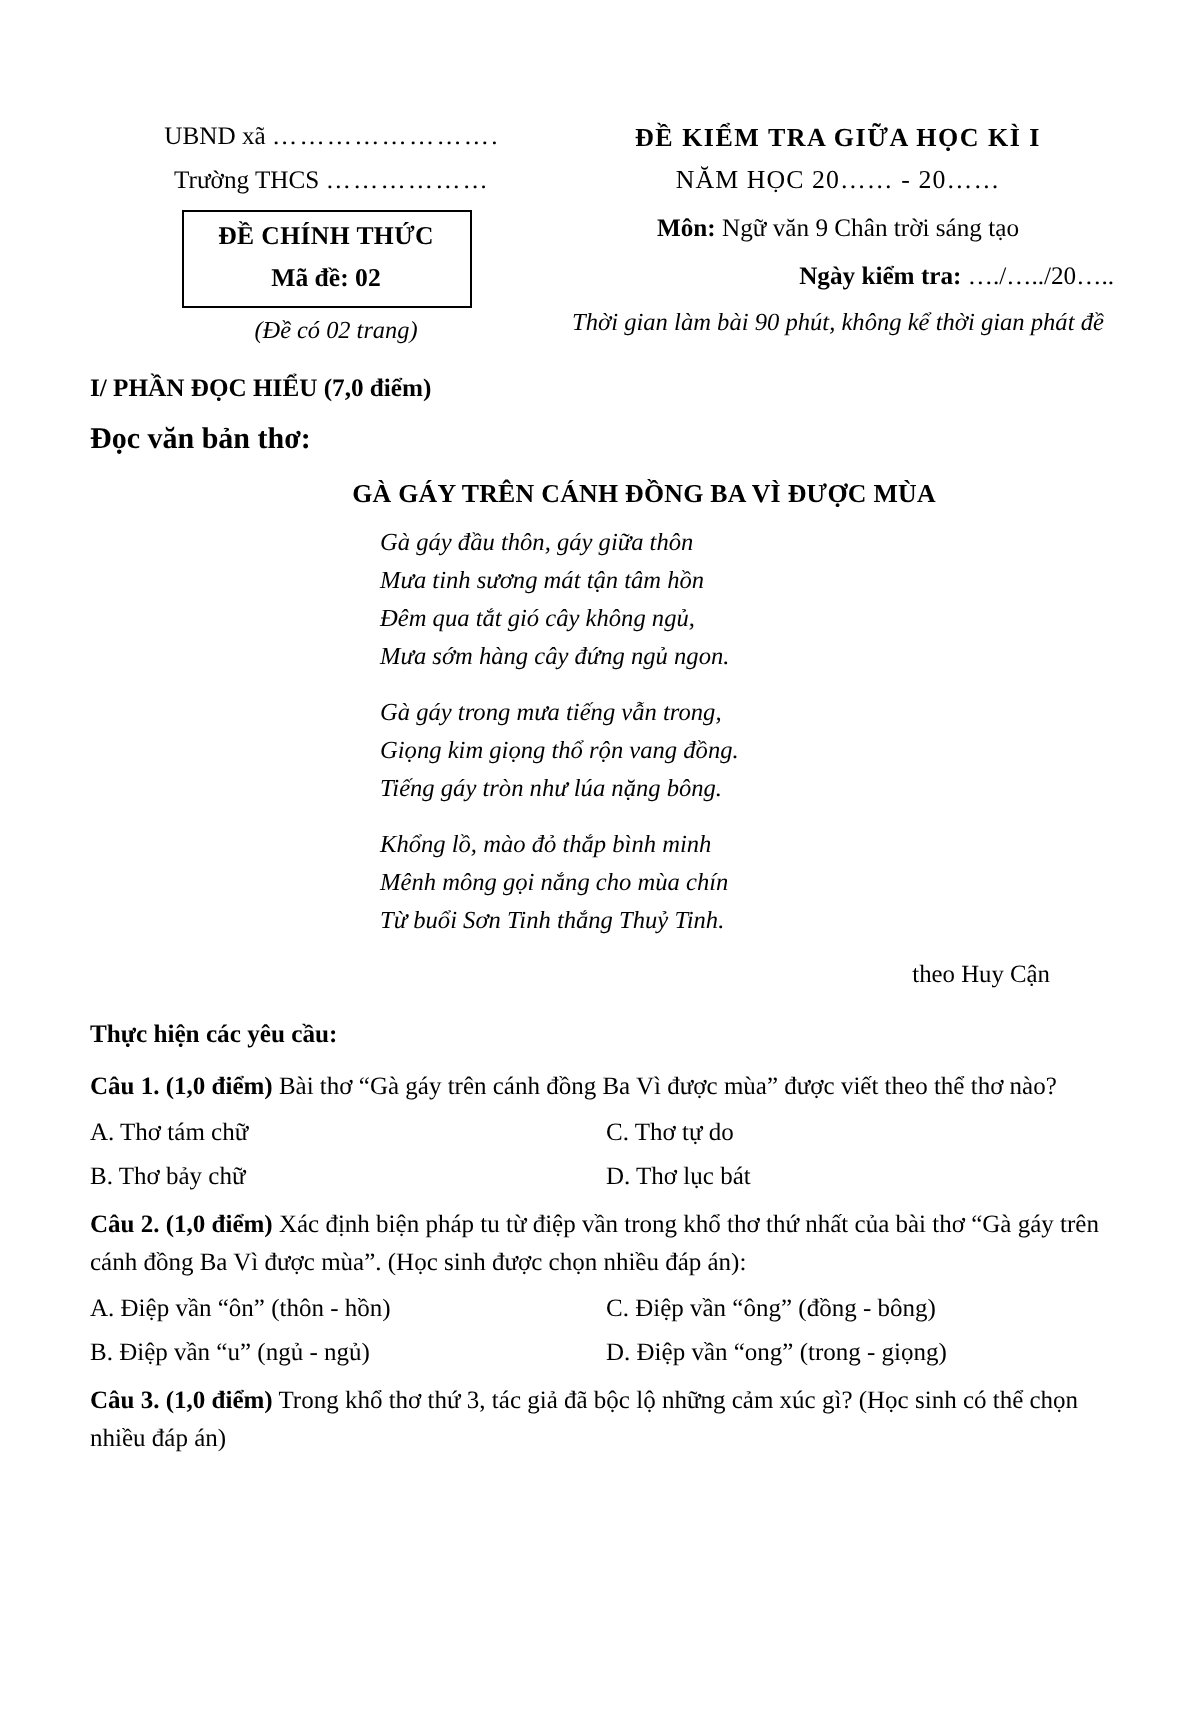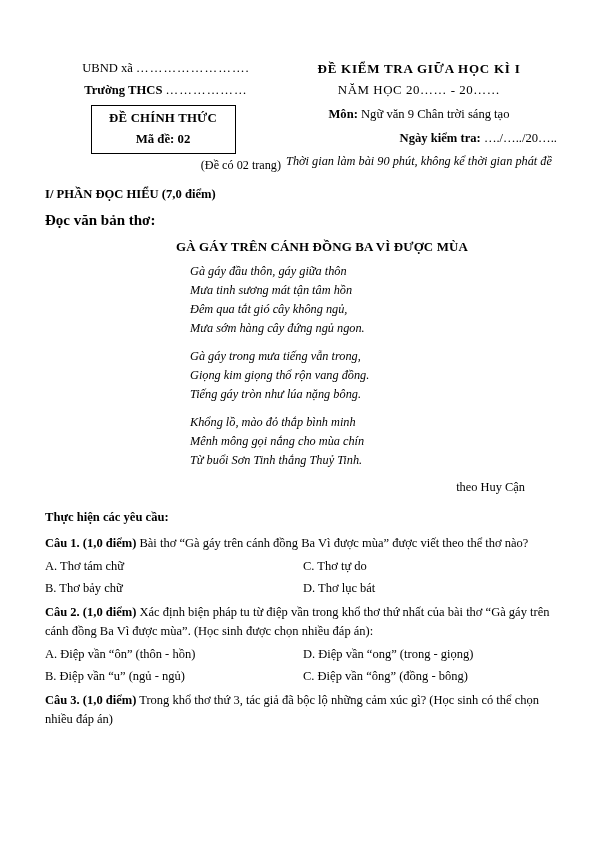--- a/index.html
+++ b/index.html
@@ -43,21 +43,21 @@
     text-align: center;
   }
 
   .org-line {
     white-space: nowrap;
     font-size: 12.6px;
     margin-bottom: 9px;
     padding-left: 6px;
   }
   .org-line .lbl { }
-  .org-line.bold .lbl { font-weight: bold; }
+  .org-line.bold .lbl { font-weight: normal; }
   .dots {
     letter-spacing: 1.1px;
   }
 
   .official-box {
     border: 1.3px solid #000;
     width: 145px;
     margin: 6px auto 0 auto;
     padding: 6px 0 7px 0;
     box-sizing: border-box;
@@ -66,23 +66,24 @@
     font-weight: bold;
     font-size: 12.8px;
     letter-spacing: 0.2px;
   }
   .official-box .l2 {
     font-weight: bold;
     font-size: 12.8px;
     margin-top: 8px;
   }
   .pages-note {
+    font-style: italic;
     font-size: 12.2px;
     margin-top: 5px;
-    text-align: right;
+    text-align: center;
     padding-left: 10px;
   }
 
   .hdr-right .t1 {
     font-weight: bold;
     font-size: 13px;
     letter-spacing: 0.75px;
     white-space: nowrap;
   }
   .hdr-right .t2 {
@@ -268,22 +269,22 @@
 
     <div class="question">
       <span class="qnum">Câu 2. (1,0 điểm)</span><span> Xác định biện pháp tu từ điệp vần trong khổ thơ thứ nhất của bài thơ “Gà gáy trên cánh đồng Ba Vì được mùa”. (Học sinh được chọn nhiều đáp án):</span>
     </div>
     <div class="options">
       <div class="opt-col">
         <div class="opt">A. Điệp vần “ôn” (thôn - hồn)</div>
         <div class="opt">B. Điệp vần “u” (ngủ - ngủ)</div>
       </div>
       <div class="opt-col right">
+        <div class="opt">C. Điệp vần “ông” (đồng - bông)</div>
         <div class="opt">D. Điệp vần “ong” (trong - giọng)</div>
-        <div class="opt">C. Điệp vần “ông” (đồng - bông)</div>
       </div>
     </div>
 
     <div class="question">
       <span class="qnum">Câu 3. (1,0 điểm)</span><span> Trong khổ thơ thứ 3, tác giả đã bộc lộ những cảm xúc gì? (Học sinh có thể chọn nhiều đáp án)</span>
     </div>
 
   </div>
 </div>
 

